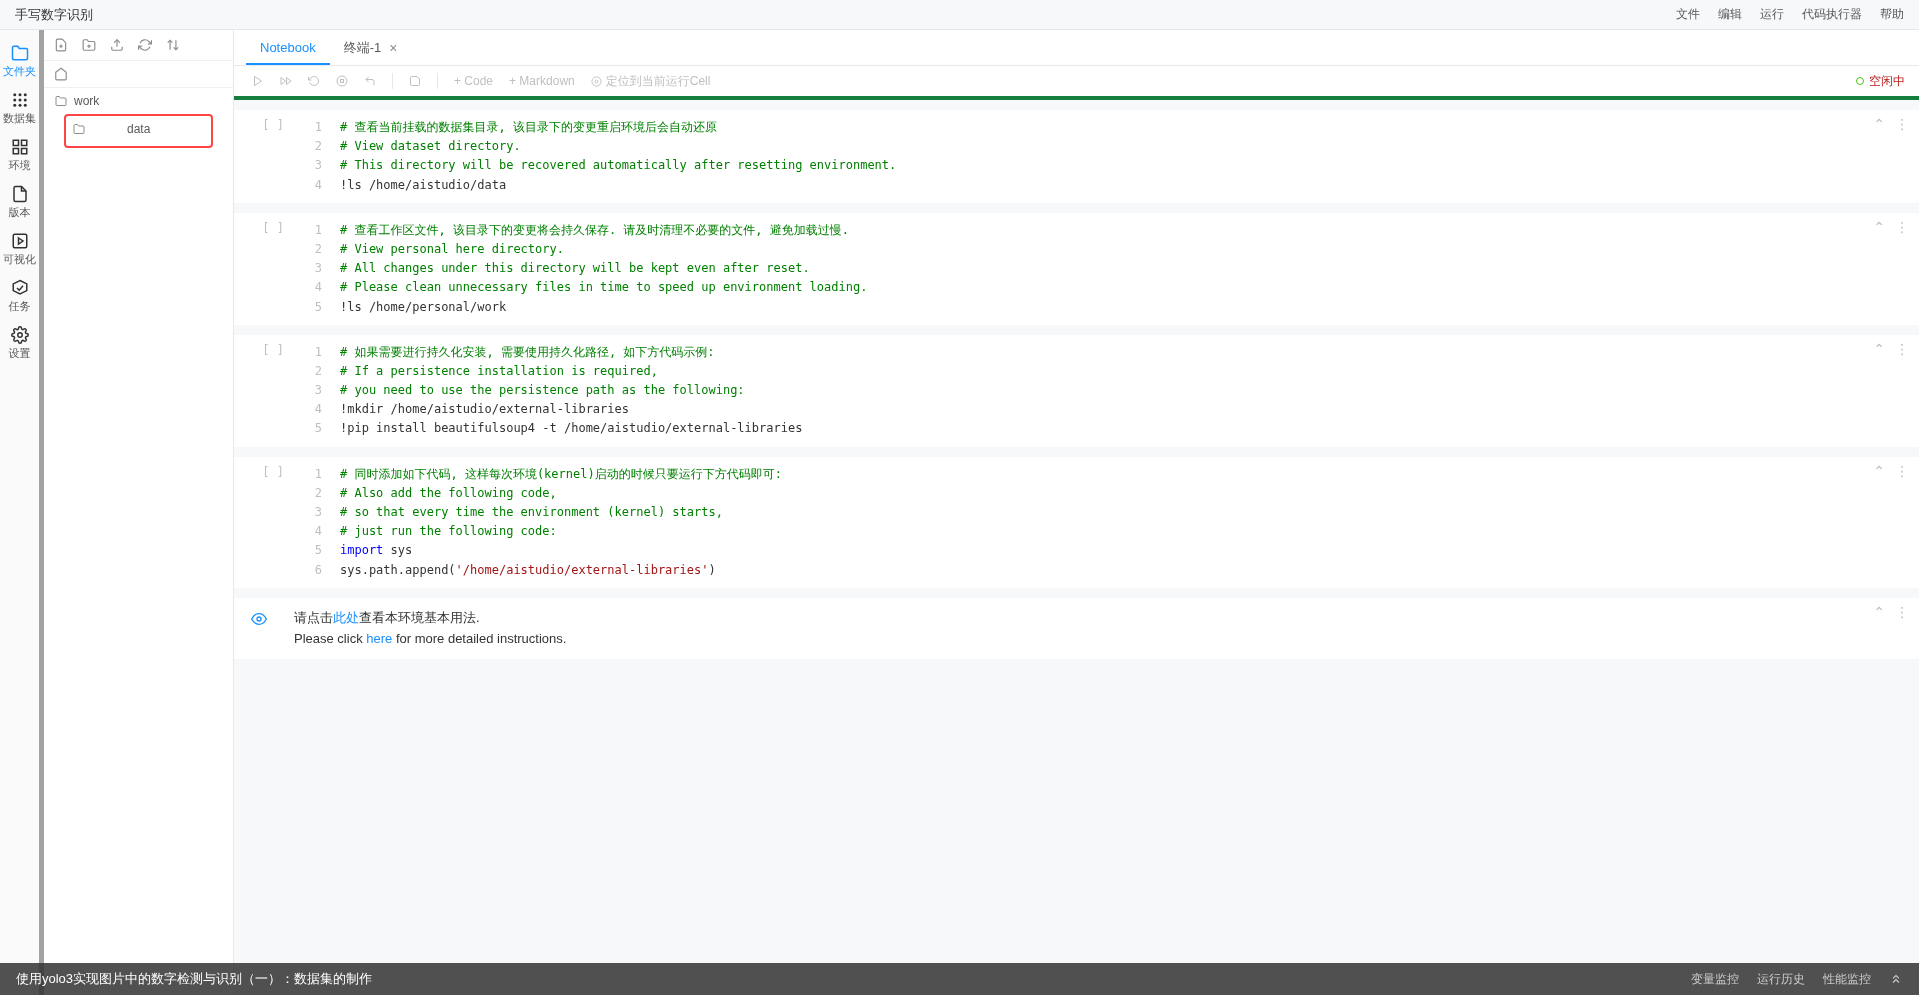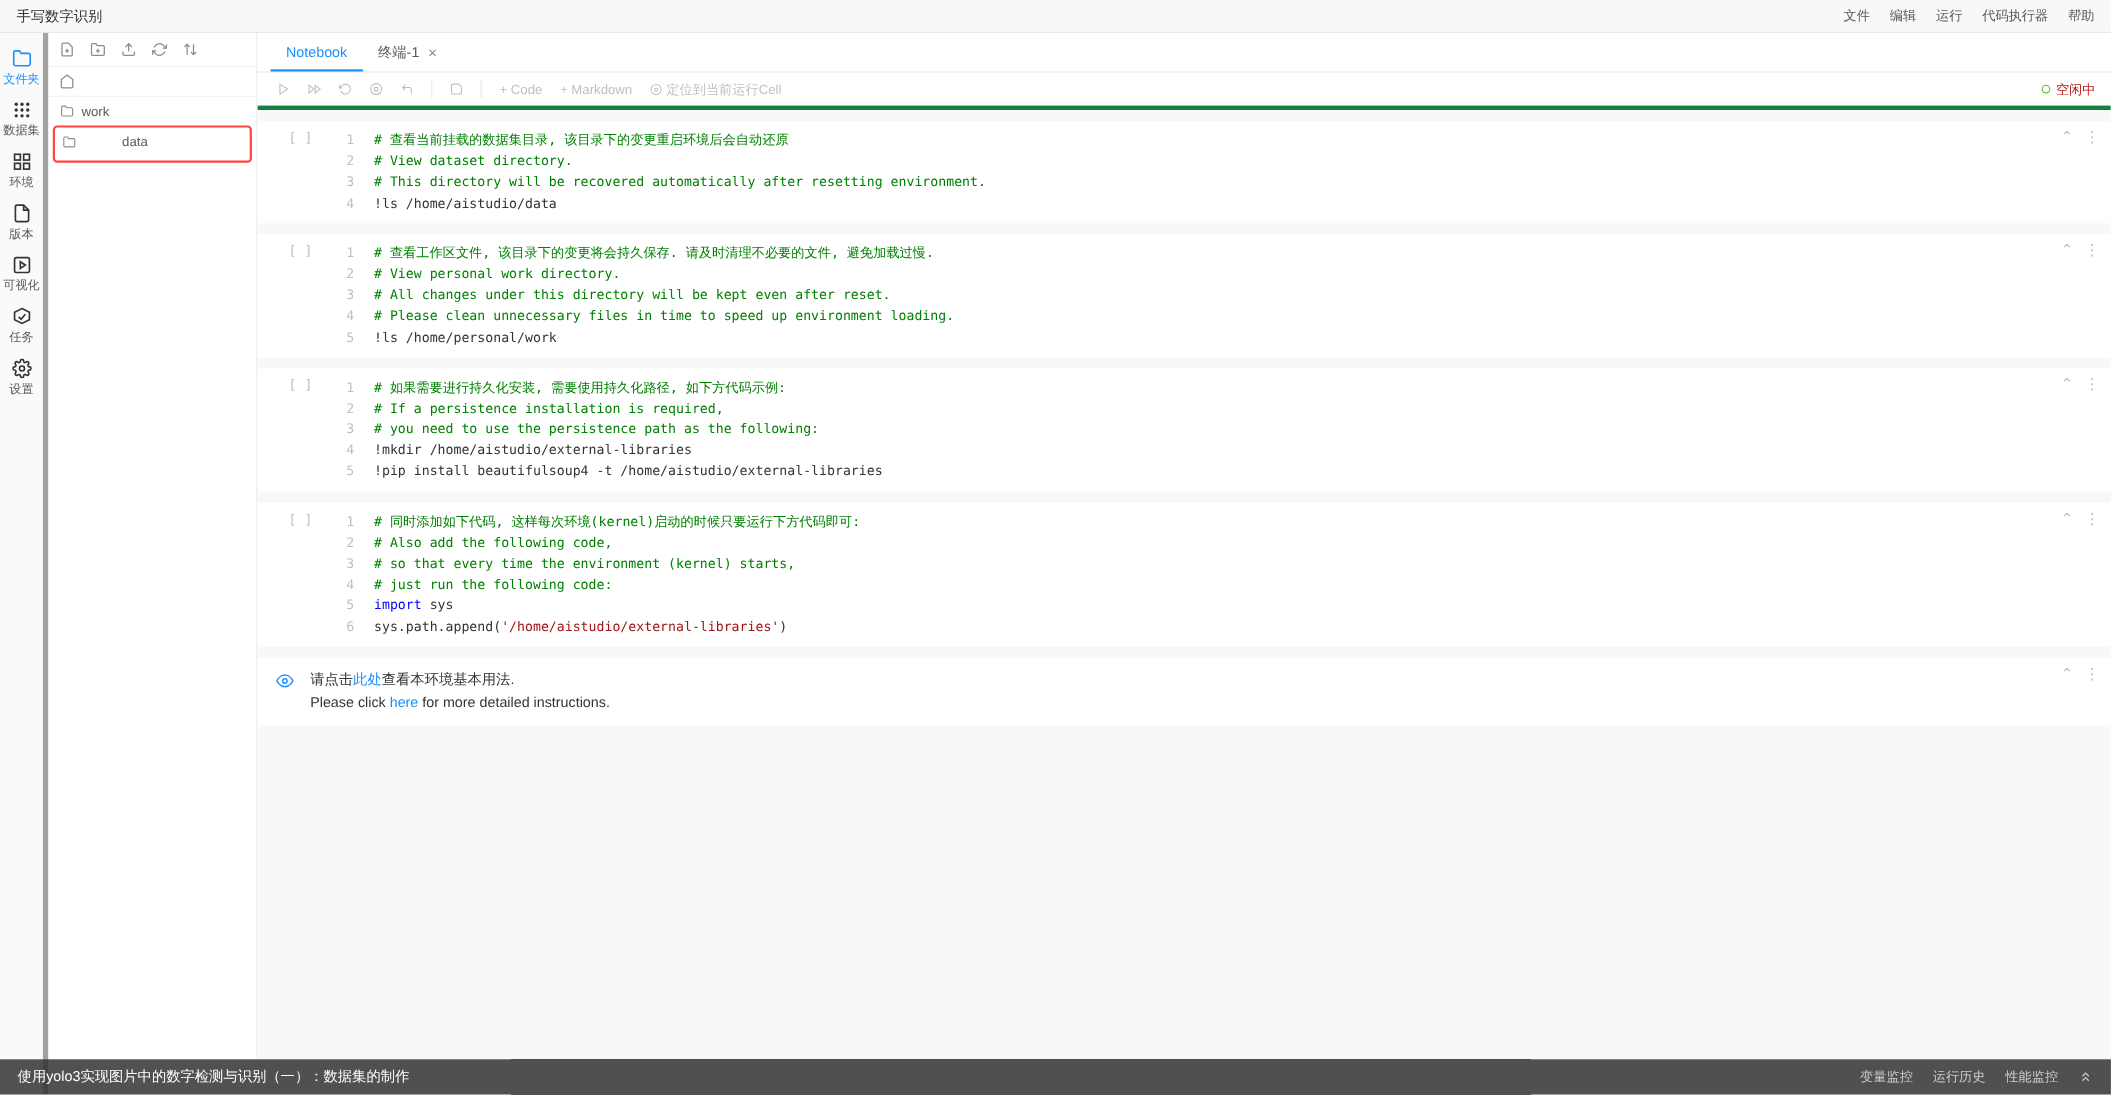--- a/index.html
+++ b/index.html
@@ -20,21 +20,21 @@
     .icon-item.active .icon-label { color: #1890ff; }
     .icon-glyph { width: 18px; height: 18px; display: flex; align-items: center; justify-content: center; }
     .icon-label { font-size: 11px; color: #595959; }
     
     .file-panel { width: 190px; background: #fff; border-right: 1px solid #e8e8e8; display: flex; flex-direction: column; }
     .file-toolbar { display: flex; gap: 14px; padding: 8px 10px; border-bottom: 1px solid #f0f0f0; color: #8c8c8c; }
     .file-toolbar-icon { width: 14px; height: 14px; cursor: pointer; display: flex; align-items: center; justify-content: center; }
     .file-home { padding: 6px 10px; border-bottom: 1px solid #f0f0f0; color: #8c8c8c; }
     .file-tree { flex: 1; padding: 2px 0; }
     .file-item { display: flex; align-items: center; gap: 6px; padding: 4px 10px; cursor: pointer; font-size: 12px; color: #595959; }
-    .file-item.highlighted { border: 2.5px solid #ff4444; border-radius: 4px; margin: 2px 4px; padding: 6px 10px 10px 6px; gap: 41px; }
+    .file-item.highlighted { border: 2.5px solid #ff4444; border-radius: 4px; margin: 2px 20px; padding: 6px 10px 10px 6px; gap: 41px; }
     .folder-icon { width: 14px; height: 12px; color: #8c8c8c; }
     
     .content { flex: 1; display: flex; flex-direction: column; background: #fff; overflow: hidden; }
     
     .tabs { display: flex; align-items: center; height: 36px; border-bottom: 1px solid #e8e8e8; padding-left: 12px; }
     .tab { display: flex; align-items: center; gap: 6px; padding: 0 14px; height: 100%; cursor: pointer; font-size: 13px; color: #595959; position: relative; }
     .tab.active { color: #1890ff; align-items: center; }
     .tab.active::after { content: ""; position: absolute; bottom: 0; left: 0; right: 0; height: 2px; background: #1890ff; }
     .tab-close { width: 12px; height: 12px; display: flex; align-items: center; justify-content: center; font-size: 14px; color: #8c8c8c; }
     
@@ -55,21 +55,21 @@
     .cell-actions { position: absolute; right: 10px; top: 6px; display: flex; gap: 10px; color: #bfbfbf; }
     .cell-action { cursor: pointer; font-size: 14px; }
     
     .comment { color: #008000; }
     .keyword { color: #0000ff; }
     .string { color: #a31515; }
     .cmd { color: #333; }
     
     .md-cell { background: #fff; margin: 0 0 10px 0; display: flex; position: relative; padding: 10px; }
     .md-eye { width: 30px; display: flex; justify-content: center; color: #1890ff; padding-top: 3px; }
-    .md-content { flex: 1; font-size: 13px; color: #333; line-height: 1.6; padding-left: 8px; }
+    .md-content { flex: 1; font-size: 13px; color: #333; line-height: 1.6; padding-left: 8px; margin-left: 12px; }
     .md-link { color: #1890ff; }
     
     .bottom-bar { position: fixed; bottom: 0; left: 0; right: 0; height: 32px; background: rgba(50,50,50,0.85); color: #fff; display: flex; align-items: center; justify-content: space-between; padding: 0 16px; font-size: 13px; }
     .bottom-right { display: flex; gap: 18px; align-items: center; font-size: 12px; color: #ccc; }
     .bottom-right-item { cursor: pointer; }
     
     svg { display: block; }
   </style>
 </head>
 <body>
@@ -308,21 +308,21 @@
           <div class="cell">
             <div class="cell-prompt">[ ]</div>
             <div class="cell-gutter">
               <div class="cell-gutter-line">1</div>
               <div class="cell-gutter-line">2</div>
               <div class="cell-gutter-line">3</div>
               <div class="cell-gutter-line">4</div>
               <div class="cell-gutter-line">5</div>
             </div>
             <div class="cell-code"><span class="comment"># 查看工作区文件, 该目录下的变更将会持久保存. 请及时清理不必要的文件, 避免加载过慢.</span>
-<span class="comment"># View personal work directory.</span>
+<span class="comment"># View personal here directory.</span>
 <span class="comment"># All changes under this directory will be kept even after reset.</span>
 <span class="comment"># Please clean unnecessary files in time to speed up environment loading.</span>
 <span class="cmd">!ls /home/personal/work</span>
 </div>
             <div class="cell-actions">
               <span class="cell-action">⌃</span>
               <span class="cell-action">⋮</span>
             </div>
           </div>
           <div class="cell">

